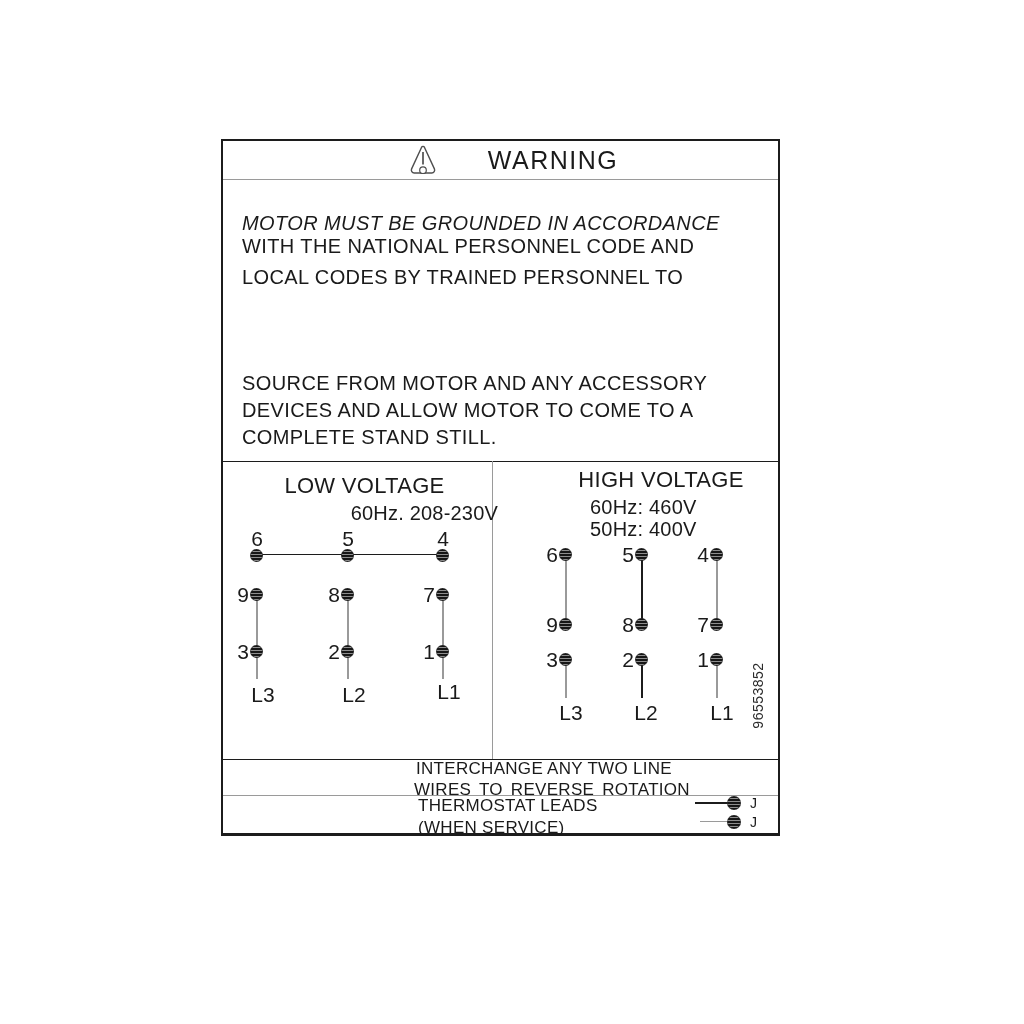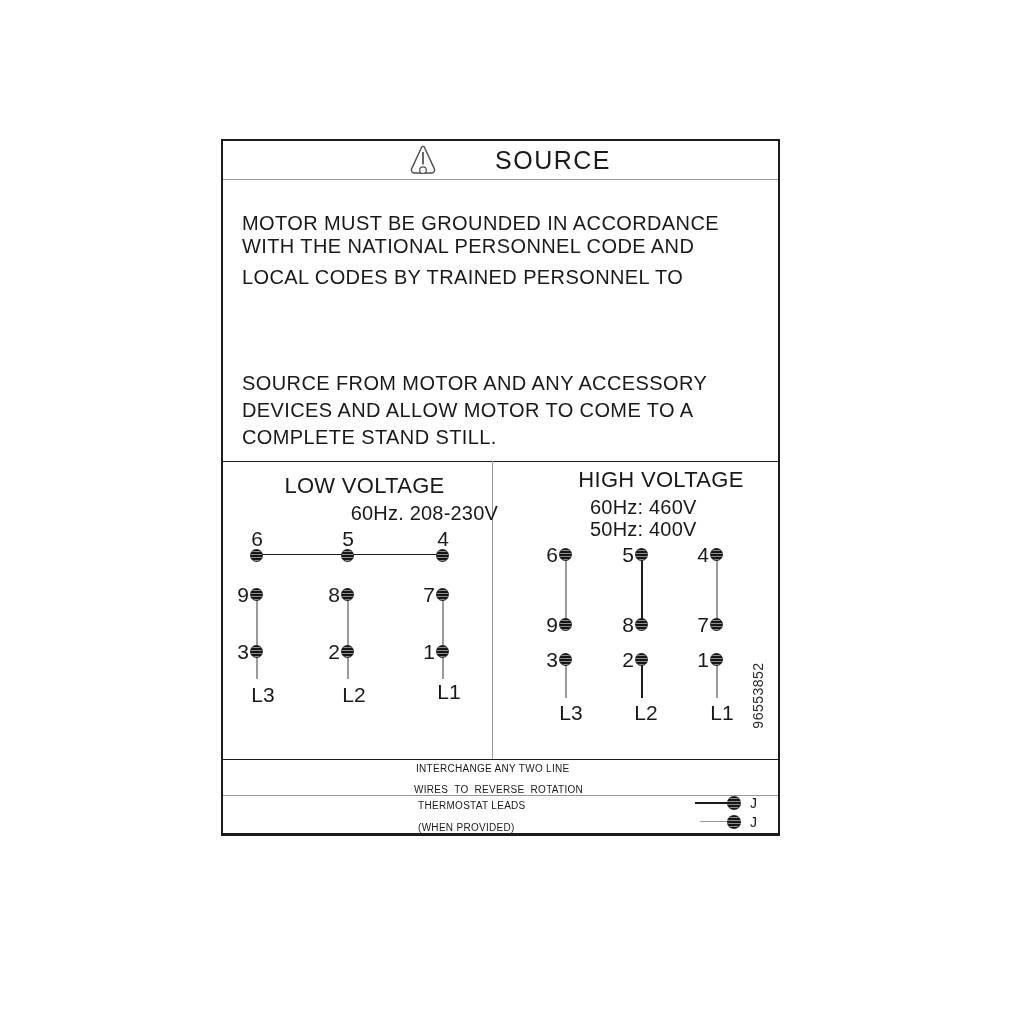--- a/index.html
+++ b/index.html
@@ -19,21 +19,21 @@
       repeating-linear-gradient(180deg,#161616 0px,#161616 1.7px,#8e8e8e 1.7px,#8e8e8e 3.1px);
     box-shadow: inset 0 0 0 0.8px #2a2a2a;}
   .term.small{width:14px;height:14px;}
   .num{position:absolute;font-size:21px;line-height:21px;width:30px;}
   .num.center{text-align:center;}
   .num.right{text-align:right;}
   .llabel{position:absolute;font-size:21px;line-height:22px;width:60px;text-align:center;}
   .bodyline{position:absolute;font-size:20px;line-height:23px;letter-spacing:0.4px;white-space:nowrap;}
   .sect-title{position:absolute;font-size:22px;line-height:24px;text-align:center;letter-spacing:0.3px;}
   .sect-sub{position:absolute;font-size:20px;line-height:22px;letter-spacing:0.2px;}
-  .footnote{position:absolute;font-size:10px;line-height:14px;letter-spacing:0.3px;white-space:nowrap;}
+  .footnote{position:absolute;font-size:17px;line-height:14px;letter-spacing:0.3px;white-space:nowrap;}
   .jlabel{position:absolute;font-size:14px;line-height:14px;}
   #warn-title{position:absolute;left:240px;top:4px;width:180px;text-align:center;
     font-size:25px;line-height:31px;letter-spacing:1.5px;}
   #part-no{position:absolute;left:501px;top:547px;width:68px;height:15px;
     transform:rotate(-90deg);transform-origin:50% 50%;
     font-size:14px;line-height:15px;letter-spacing:0.5px;text-align:center;color:#2b2b2b;}
 </style>
 </head>
 <body>
 
@@ -41,25 +41,25 @@
   <div id="label">
 
     <div class="abs" style="left:0;top:0;width:555px;height:38px;">
       <span class="abs" style="left:186px;top:2px;width:28px;height:32px;">
         <svg width="28" height="32" viewBox="0 0 28 32">
           <path d="M12.6 4.2 L2.6 25.9 A 2.9 2.9 0 0 0 5.2 30 L22.8 30 A 2.9 2.9 0 0 0 25.4 25.9 L15.4 4.2 A 1.6 1.6 0 0 0 12.6 4.2 Z" fill="none" stroke="#4f4f4f" stroke-width="1.4" stroke-linejoin="round"></path>
           <line x1="14" y1="9" x2="14" y2="21.5" stroke="#4f4f4f" stroke-width="1.7"></line>
           <circle cx="14" cy="27.2" r="3.3" fill="#ffffff" stroke="#4f4f4f" stroke-width="1.2"></circle>
         </svg>
       </span>
-      <div id="warn-title">SOURCE</div>
+      <div id="warn-title">WARNING</div>
     </div>
     <div class="hline gray" style="left:0;top:38px;width:555px;height:1px;"></div>
 
-    <div class="bodyline" style="left:19px;top:71px;">MOTOR MUST BE GROUNDED IN ACCORDANCE</div>
+    <div class="bodyline" style="left:19px;top:71px;font-style:italic;">MOTOR MUST BE GROUNDED IN ACCORDANCE</div>
     <div class="bodyline" style="left:19px;top:94px;">WITH THE NATIONAL PERSONNEL CODE AND</div>
     <div class="bodyline" style="left:19px;top:125px;">LOCAL CODES BY TRAINED PERSONNEL TO</div>
 
     <div class="bodyline" style="left:19px;top:231px;">SOURCE FROM MOTOR AND ANY ACCESSORY</div>
     <div class="bodyline" style="left:19px;top:258px;">DEVICES AND ALLOW MOTOR TO COME TO A</div>
     <div class="bodyline" style="left:19px;top:285px;">COMPLETE STAND STILL.</div>
 
     <div class="hline black" style="left:0;top:320px;width:555px;"></div>
     <div class="vline gray" style="left:269px;top:320px;height:298px;"></div>
 
@@ -136,21 +136,21 @@
     <div class="llabel" style="left:469px;top:561px;">L1</div>
 
     <div id="part-no">96553852</div>
 
     <div class="hline black" style="left:0;top:618px;width:555px;"></div>
     <div class="footnote" style="left:193px;top:621px;">INTERCHANGE ANY TWO LINE</div>
     <div class="footnote" style="left:191px;top:642px;word-spacing:3px;">WIRES TO REVERSE ROTATION</div>
 
     <div class="hline gray" style="left:0;top:654px;width:555px;height:1.2px;"></div>
     <div class="footnote" style="left:195px;top:658px;">THERMOSTAT LEADS</div>
-    <div class="footnote" style="left:195px;top:680px;">(WHEN PROVIDED)</div>
+    <div class="footnote" style="left:195px;top:680px;">(WHEN SERVICE)</div>
 
     <div class="hline black" style="left:472px;top:661px;width:33px;height:1.5px;"></div>
     <span class="term small" style="left:504px;top:655px;"></span>
     <div class="jlabel" style="left:527px;top:655px;">J</div>
 
     <div class="hline gray" style="left:477px;top:680px;width:28px;height:1.3px;"></div>
     <span class="term small" style="left:504px;top:674px;"></span>
     <div class="jlabel" style="left:527px;top:674px;">J</div>
 
   </div>

